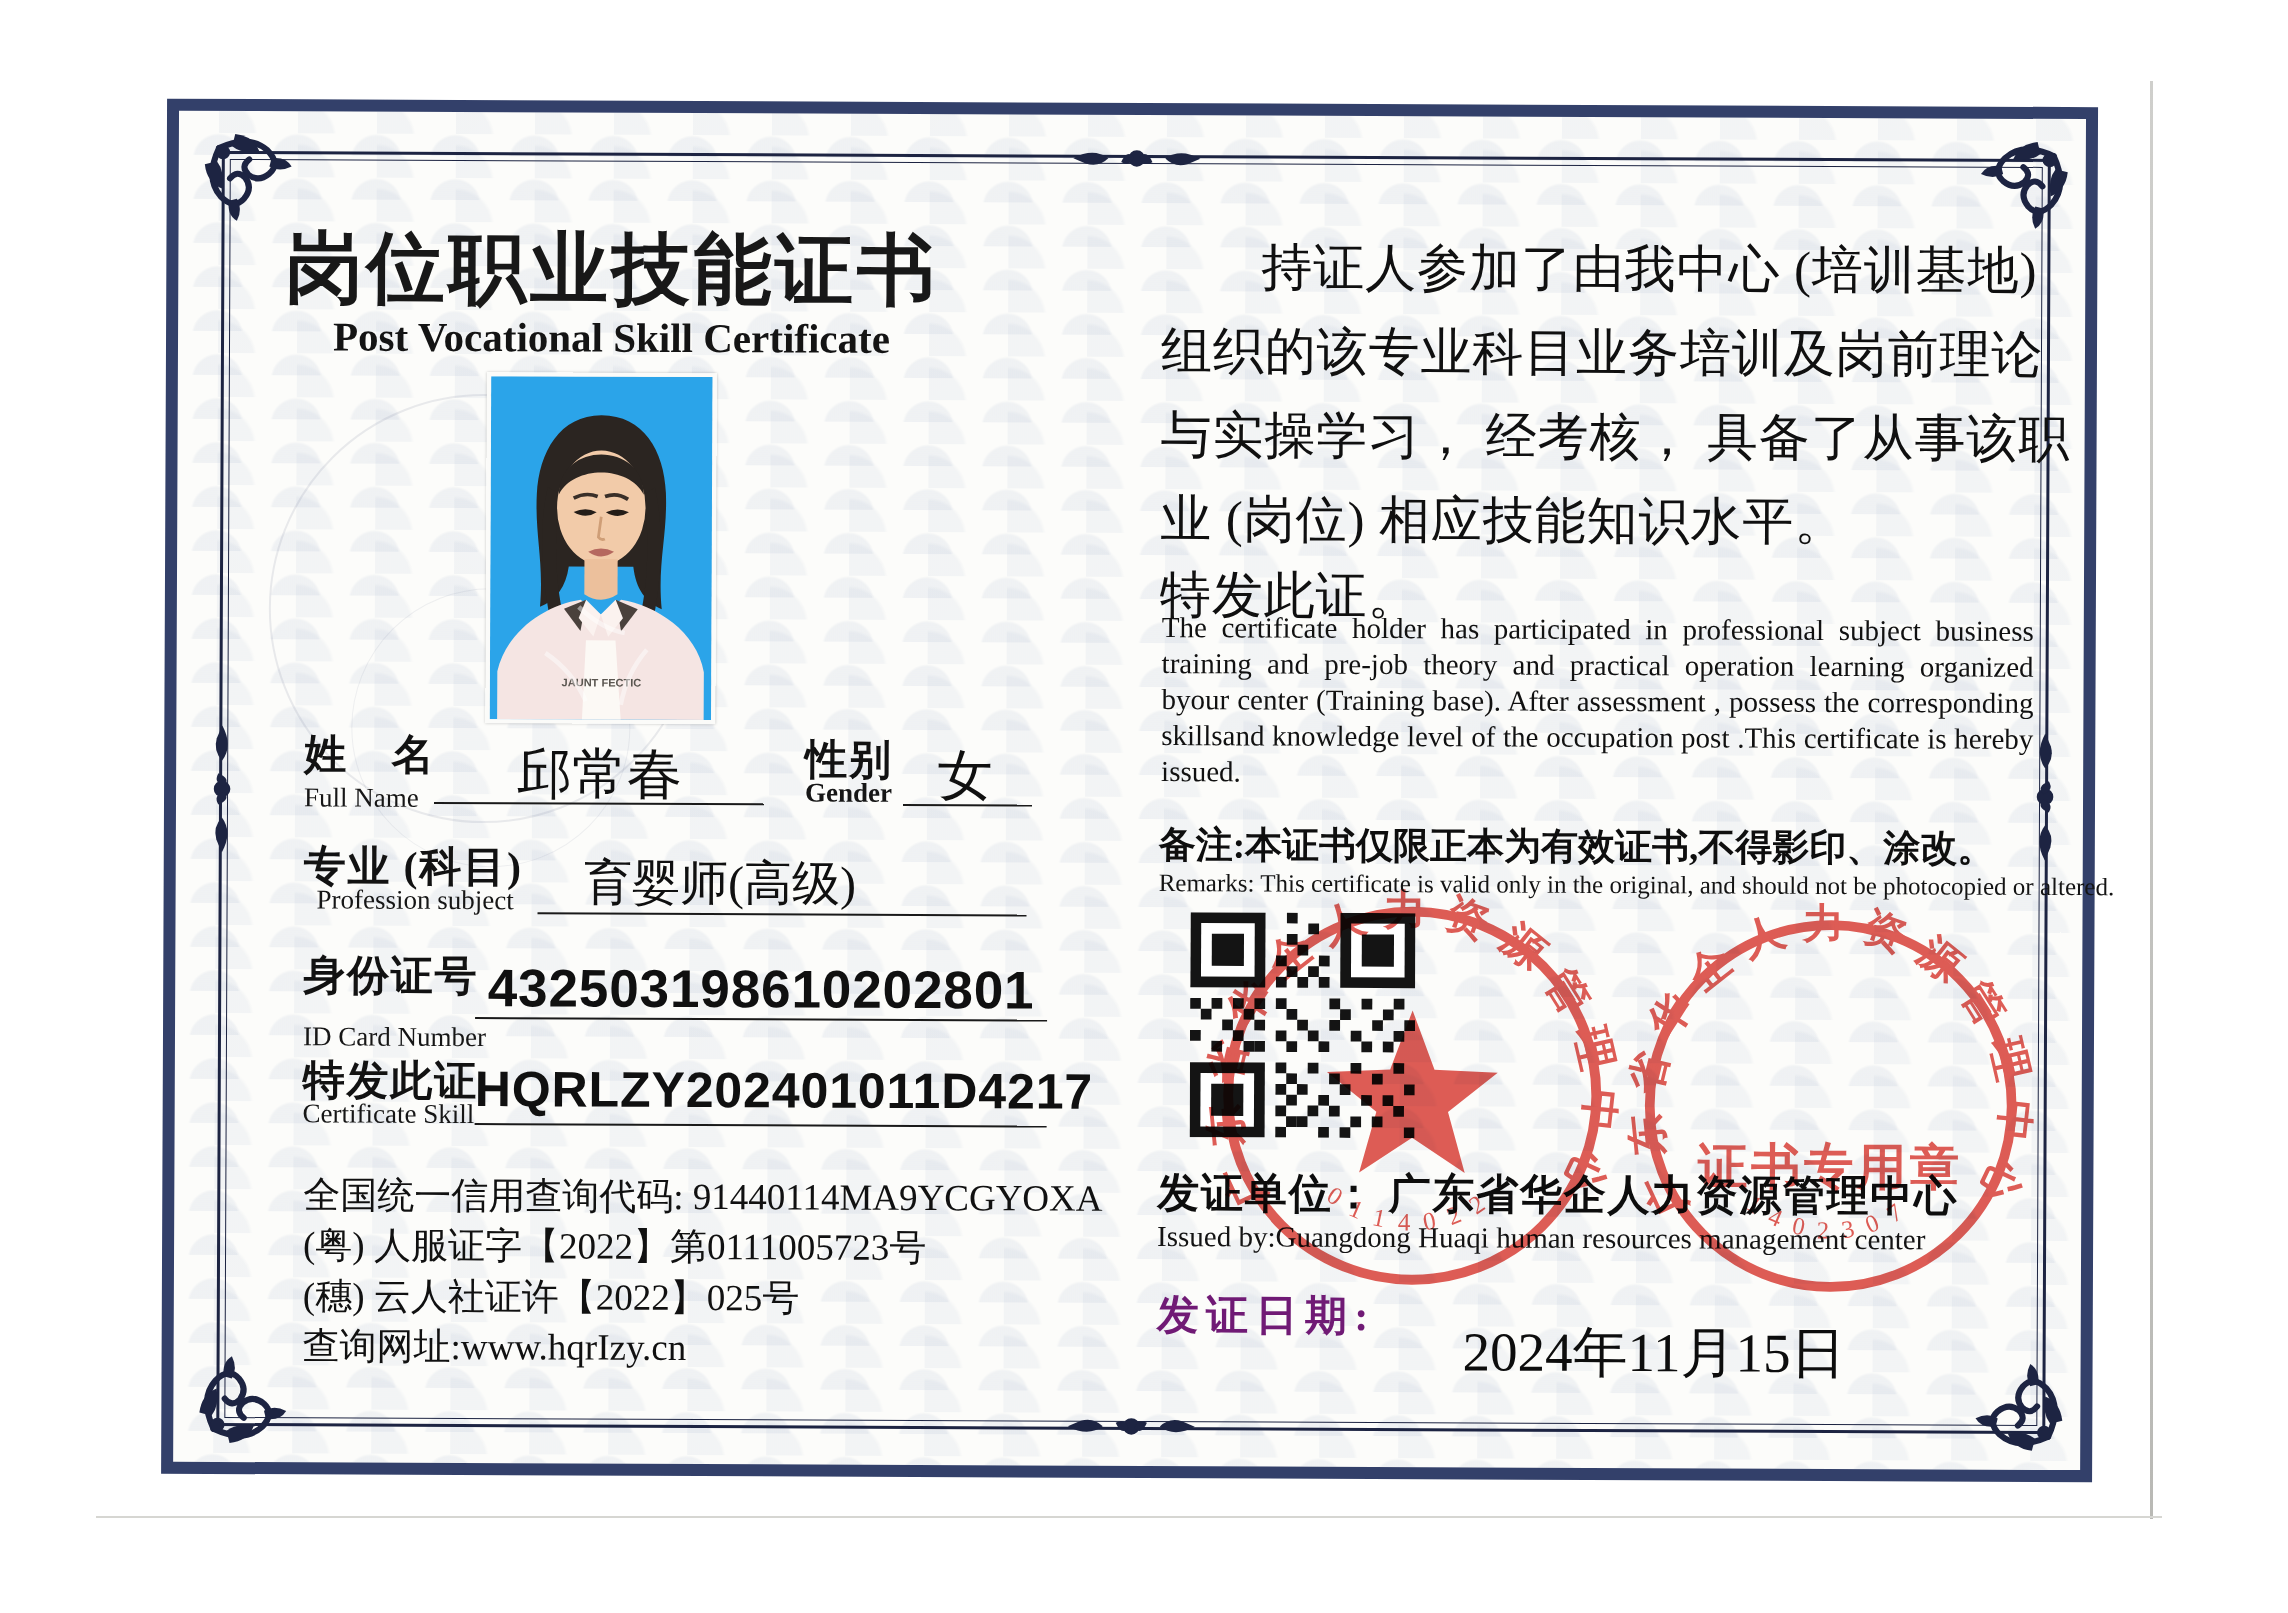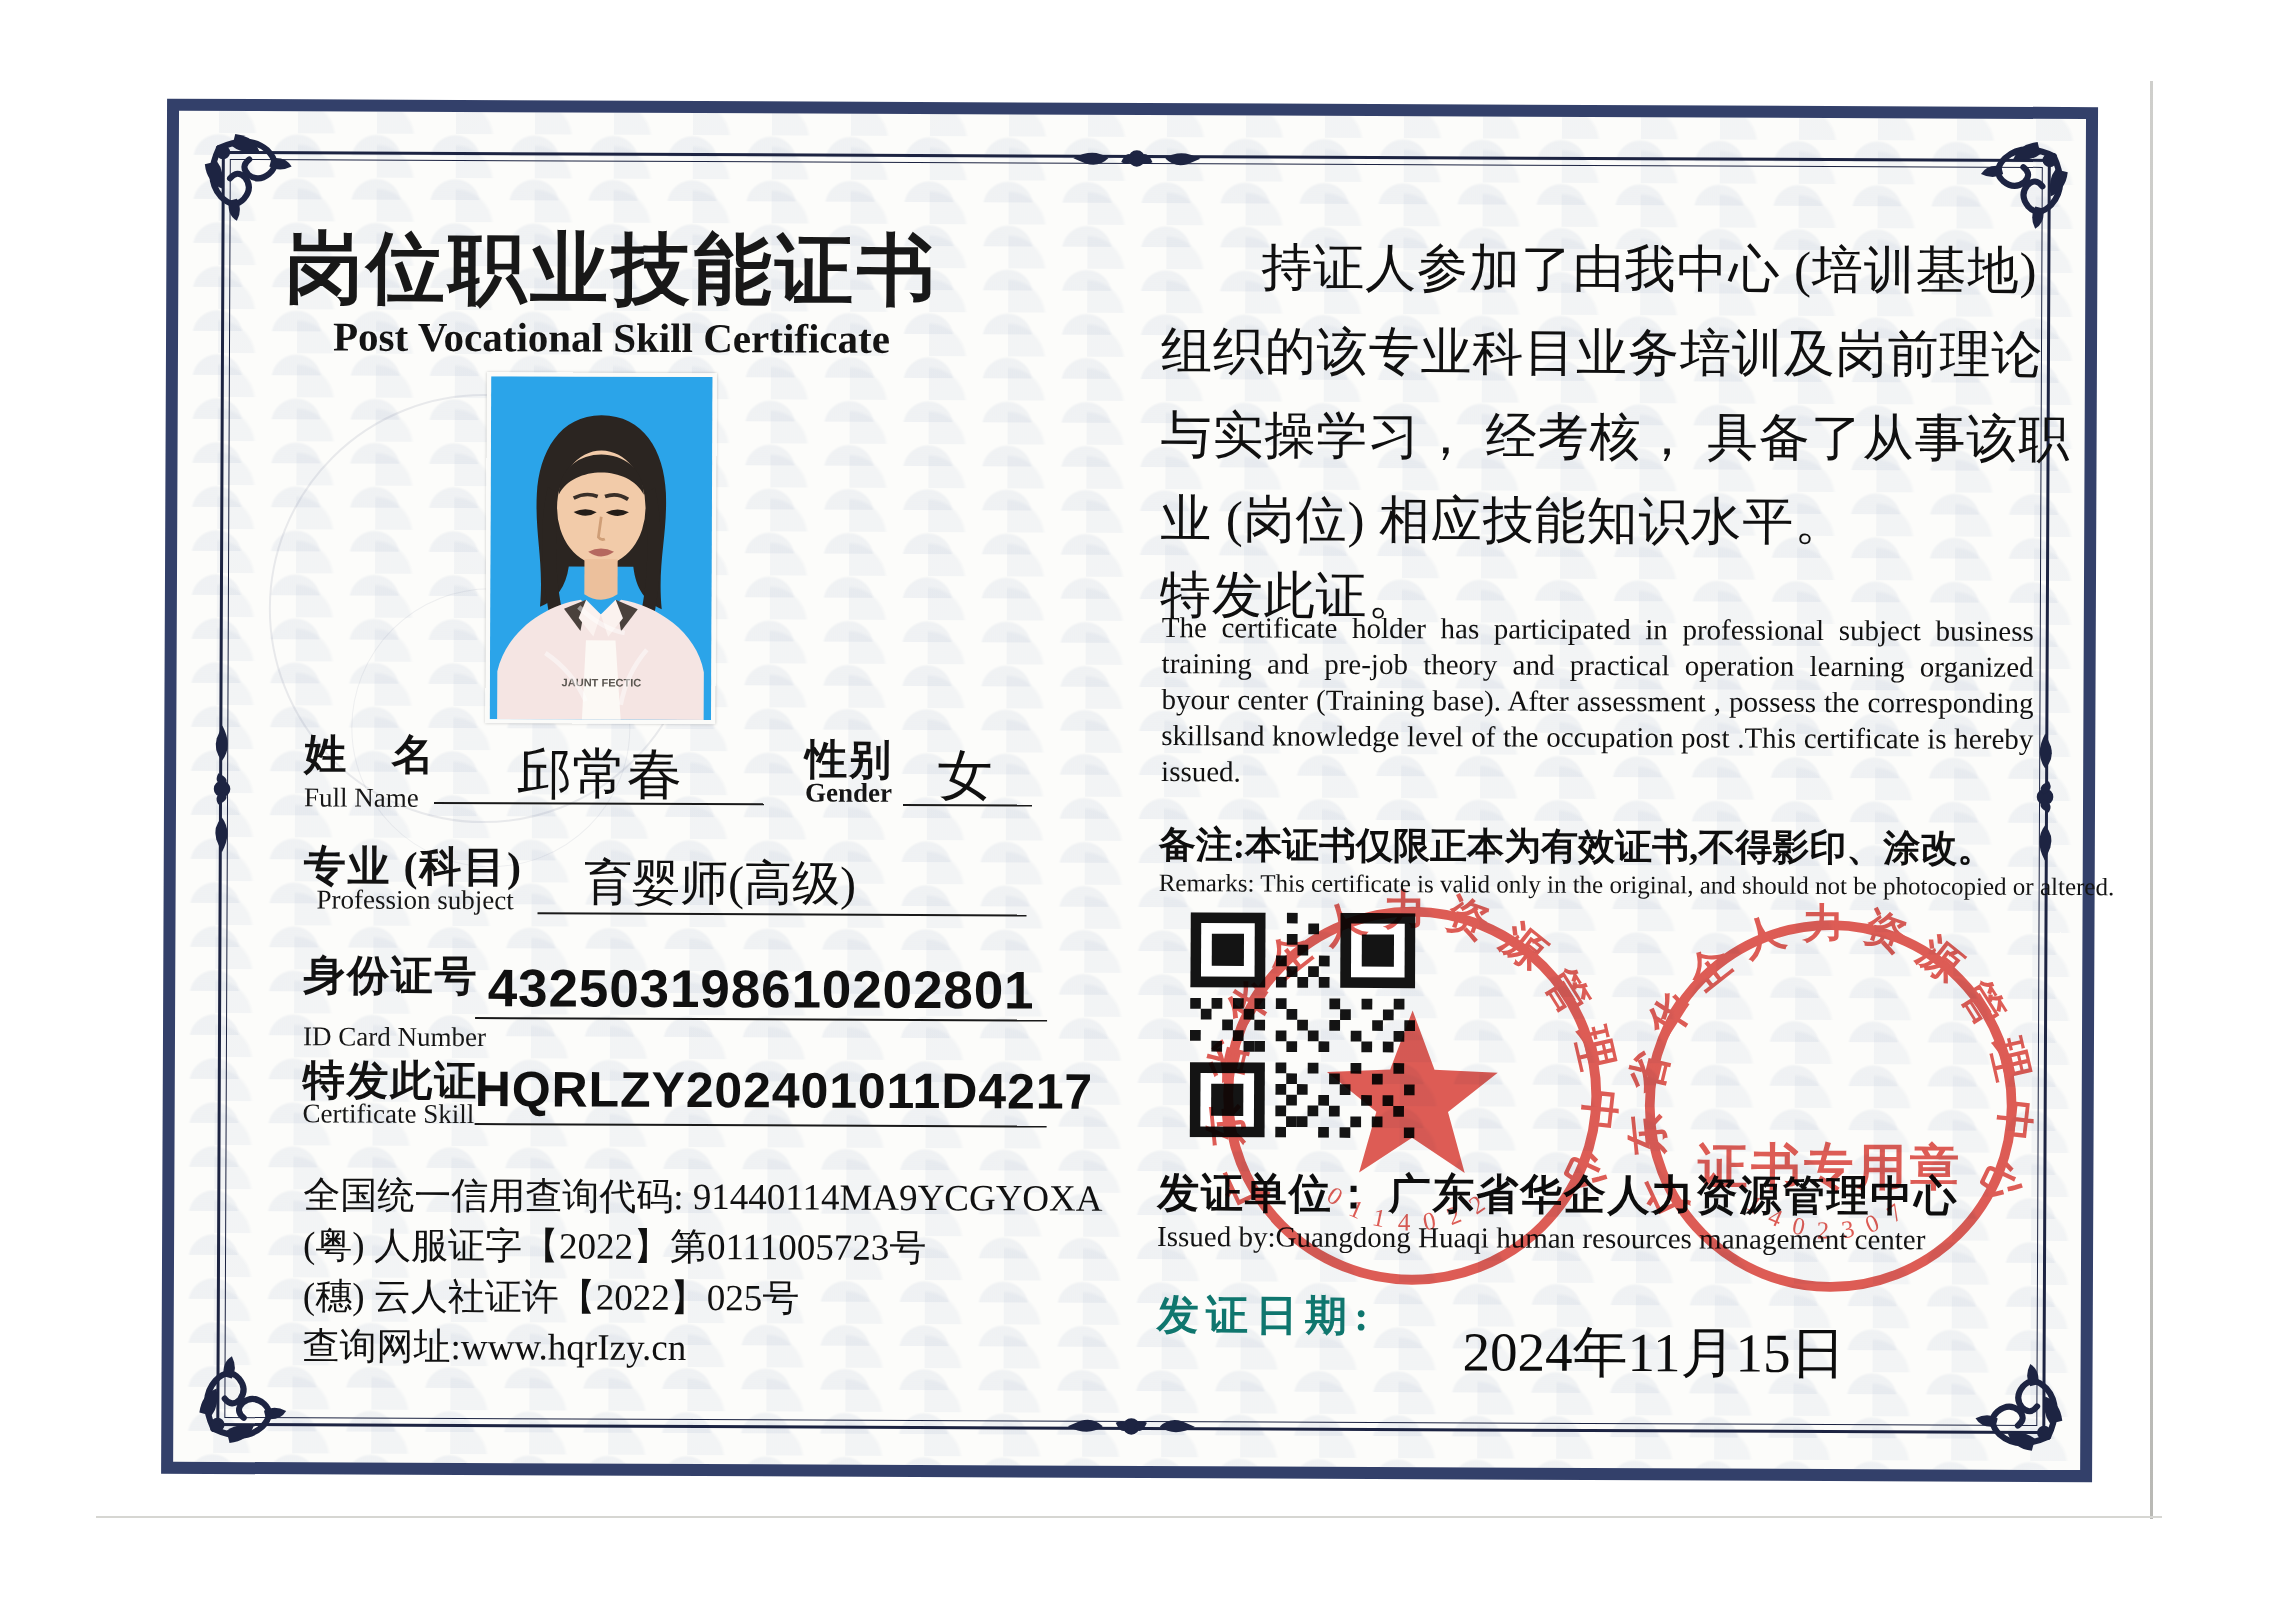--- a/index.html
+++ b/index.html
@@ -79,21 +79,21 @@
   .zh-line{position:absolute;left:1159px;width:895px;font-size:51px;color:#101010;
     letter-spacing:0.9px;white-space:nowrap;}
   .en-para{position:absolute;left:1161px;top:609px;width:872px;font-size:29px;line-height:36px;
     text-align:justify;color:#111;}
   .remark-zh{position:absolute;left:1159px;top:820px;width:895px;font-size:37px;font-weight:bold;color:#0e0e0e;white-space:nowrap;}
   .remark-en{position:absolute;left:1159px;top:869px;width:904px;font-size:25px;color:#141414;white-space:nowrap;}
 
   .issuer-zh{position:absolute;left:1159px;top:1165px;width:904px;font-size:42px;font-weight:bold;
     letter-spacing:1.8px;color:#0d0d0d;white-space:nowrap;}
   .issuer-en{position:absolute;left:1159px;top:1220px;width:904px;font-size:29px;color:#141414;white-space:nowrap;}
-  .date-label{position:absolute;left:1159px;top:1287px;font-size:42px;font-weight:bold;letter-spacing:7.4px;color:#0f766e;}
+  .date-label{position:absolute;left:1159px;top:1287px;font-size:42px;font-weight:bold;letter-spacing:7.4px;color:#701a75;}
   .date-value{position:absolute;left:1426px;top:1314px;width:461px;text-align:center;font-size:55px;color:#0d0d0d;}
 
   .stamp{position:absolute;mix-blend-mode:multiply;opacity:0.92;}
   .stamp-left{left:1207px;top:888px;width:413px;height:413px;}
   .stamp-right{left:1629px;top:900px;width:406px;height:406px;}
   .qr{position:absolute;left:1191px;top:912px;width:225px;height:225px;}
 </style>
 </head>
 <body>
 

